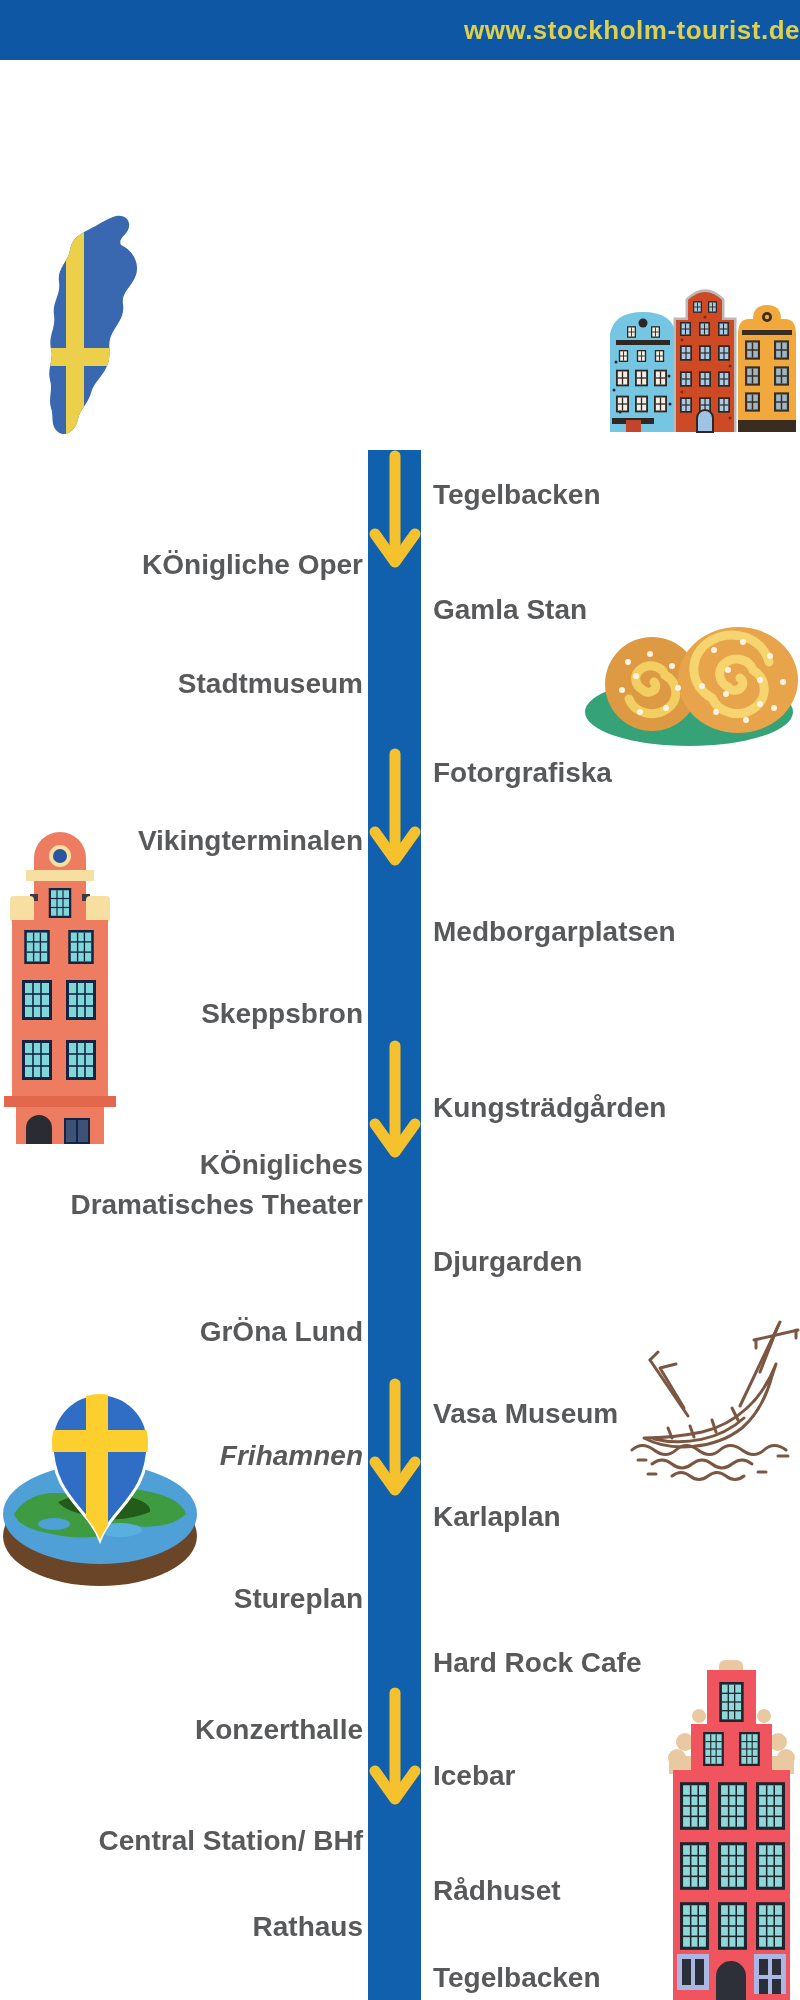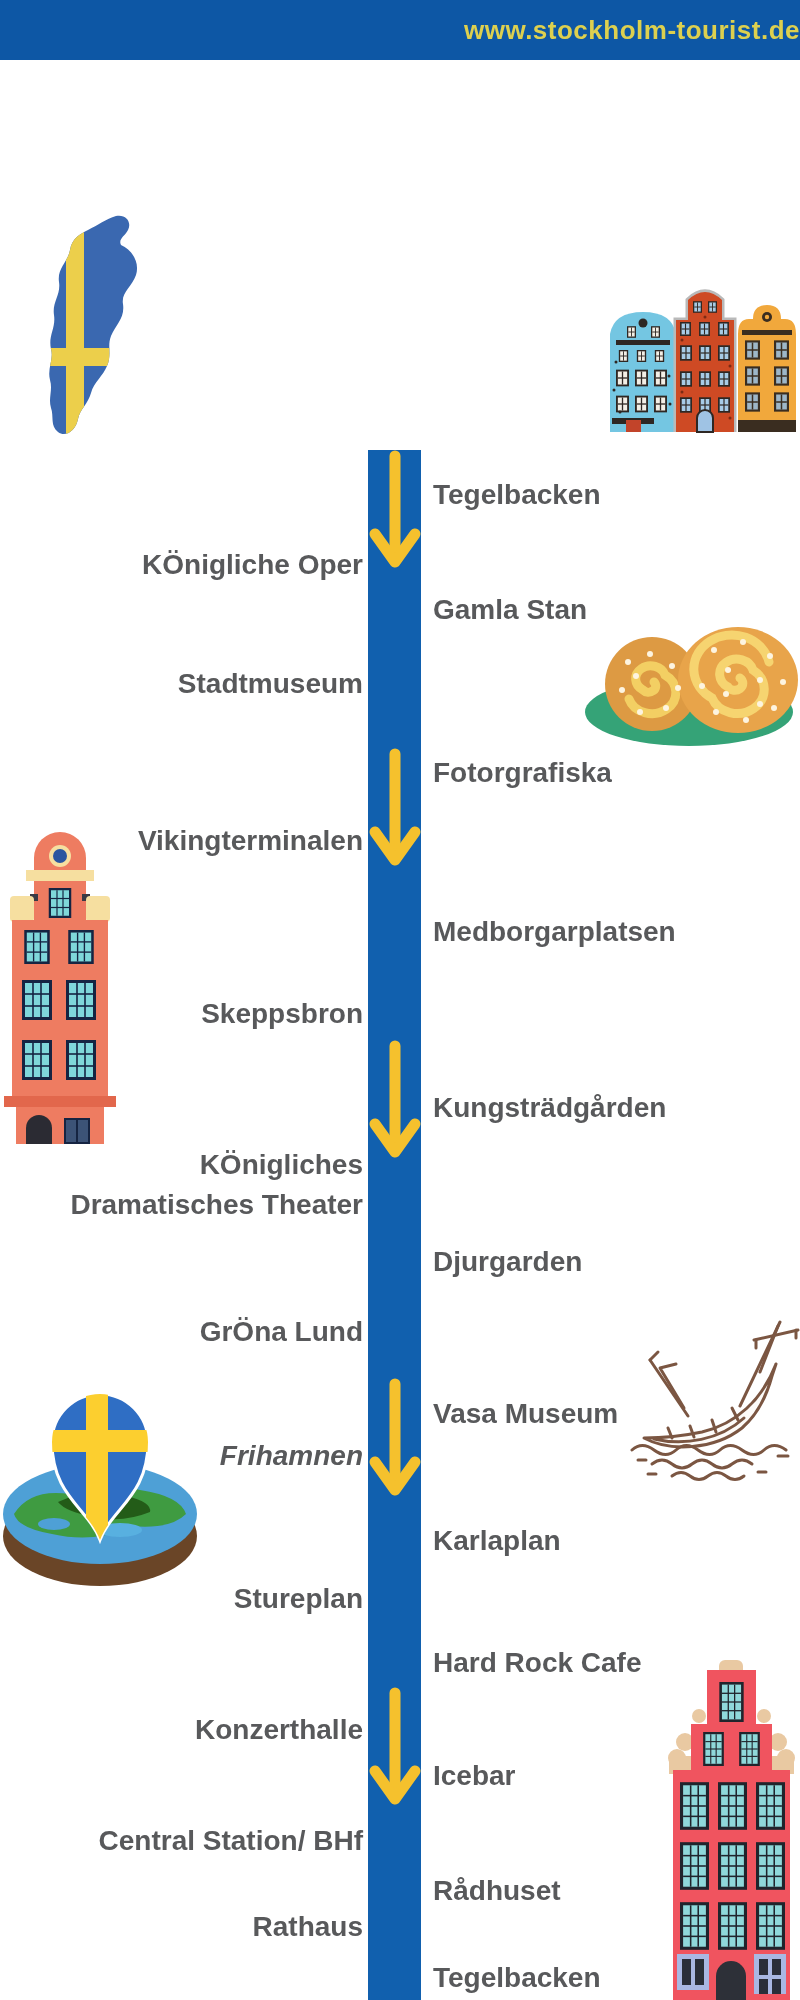--- a/index.html
+++ b/index.html
@@ -308,21 +308,21 @@
     <div class="stop left" style="top: 821px;">Vikingterminalen</div>
     <div class="stop right" style="top: 912px;">Medborgarplatsen</div>
     <div class="stop left" style="top: 994px;">Skeppsbron</div>
     <div class="stop right" style="top: 1088px;">Kungsträdgården</div>
     <div class="stop left" style="top: 1145px;">KÖnigliches
 Dramatisches Theater</div>
     <div class="stop right" style="top: 1242px;">Djurgarden</div>
     <div class="stop left" style="top: 1312px;">GrÖna Lund</div>
     <div class="stop right" style="top: 1394px;">Vasa Museum</div>
     <div class="stop left" style="top: 1436px; font-style: italic;">Frihamnen</div>
-    <div class="stop right" style="top: 1497px; margin-top: 24px;">Karlaplan</div>
+    <div class="stop right" style="top: 1497px;">Karlaplan</div>
     <div class="stop left" style="top: 1579px;">Stureplan</div>
     <div class="stop right" style="top: 1643px;">Hard Rock Cafe</div>
     <div class="stop left" style="top: 1710px;">Konzerthalle</div>
     <div class="stop right" style="top: 1756px;">Icebar</div>
     <div class="stop left" style="top: 1821px;">Central Station/ BHf</div>
     <div class="stop right" style="top: 1871px;">Rådhuset</div>
     <div class="stop left" style="top: 1907px;">Rathaus</div>
     <div class="stop right" style="top: 1958px;">Tegelbacken</div>
     <div class="arrow" style="top: 450px;"><svg width="64" height="125" viewBox="0 0 64 125">
         <line x1="32" y1="6" x2="32" y2="105" stroke="#f5c12d" stroke-width="11" stroke-linecap="round"></line>

